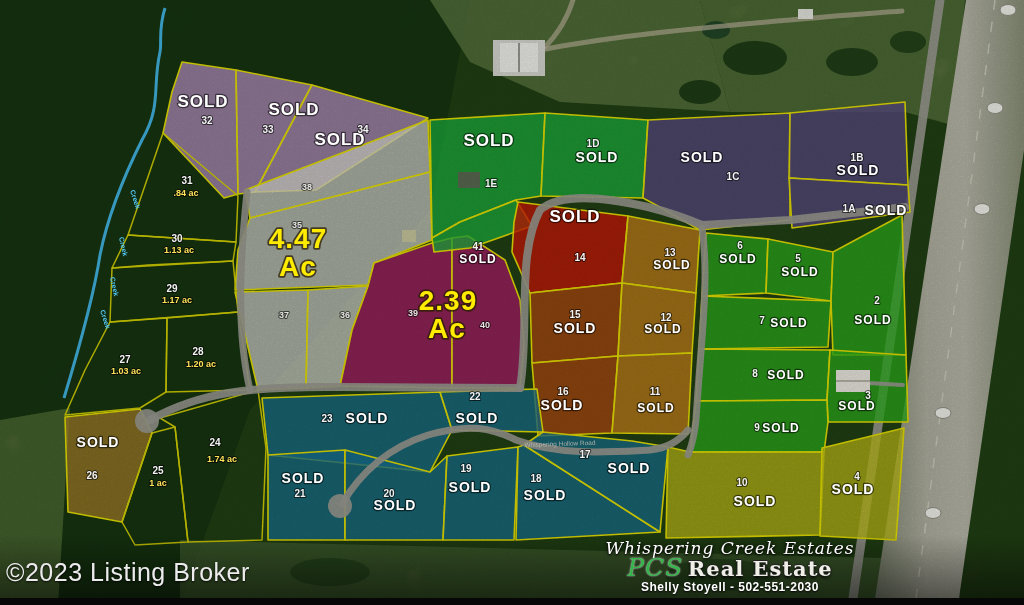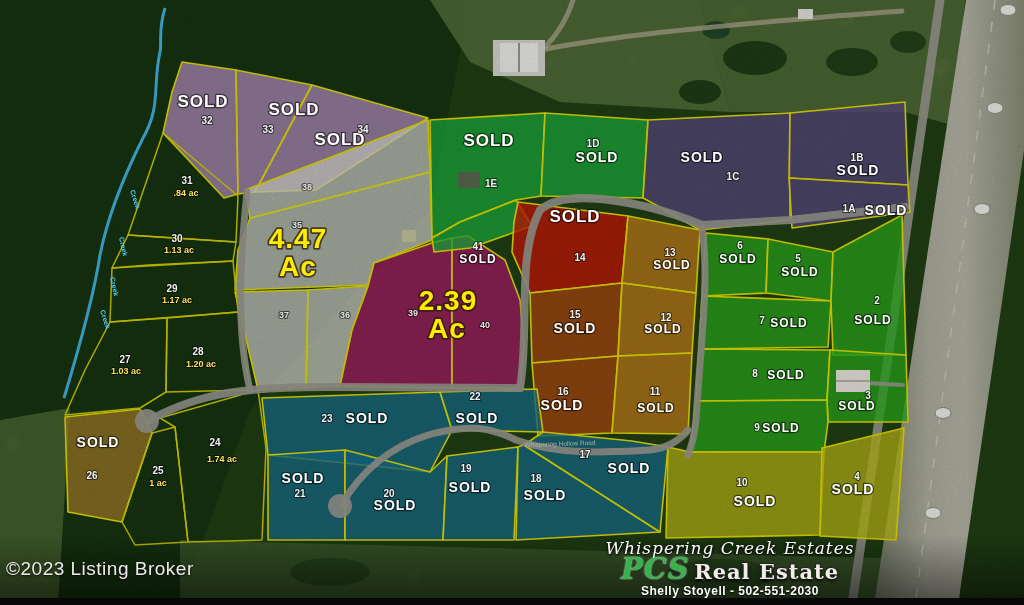--- a/index.html
+++ b/index.html
@@ -20,27 +20,27 @@
   .bigac{font-weight:bold;font-size:28px;fill:#ffec00;letter-spacing:1px;paint-order:stroke;
          stroke:rgba(40,30,0,.75);stroke-width:3.5px;stroke-linejoin:round;text-anchor:middle;}
   .creektext{font-weight:bold;font-size:7px;fill:#54c8f4;text-anchor:middle;}
   .roadtext{font-size:6.5px;fill:#dadcd2;text-anchor:middle;opacity:.9;}
   .lot{stroke:#e6e000;stroke-width:1.6;stroke-linejoin:round;}
   .lot-open{fill:none;stroke:#d8d400;stroke-width:1.5;stroke-linejoin:round;opacity:.95;}
   .road{fill:none;stroke:#9b9b93;stroke-linecap:round;opacity:.92;}
   .farmroad{fill:none;stroke:#b3ac93;stroke-linecap:round;opacity:.75;}
   .culdesac{fill:#9b9b93;opacity:.92;}
   
-  .copyright{position:absolute;left:6px;top:558px;color:#ececec;font-size:19px;
+  .copyright{position:absolute;left:6px;top:558px;color:#ececec;font-size:25px;
              text-shadow:0 1px 2px rgba(0,0,0,.8);letter-spacing:.5px;}
   .logo{position:absolute;left:556px;top:540px;width:348px;text-align:center;line-height:1.02;}
   .logo .estate{font-family:"DejaVu Serif",serif;font-style:italic;font-size:17px;color:#fff;
                 text-shadow:0 1px 2px #000,0 0 4px rgba(0,0,0,.8);letter-spacing:1px;}
   .logo .brokerline{margin-top:-2px;}
-  .logo .pcs{font-family:"DejaVu Serif",serif;font-style:italic;font-weight:bold;font-size:29px;
+  .logo .pcs{font-family:"DejaVu Serif",serif;font-style:italic;font-weight:normal;font-size:25px;
              color:#35b44a;text-shadow:0 0 2px #fff,0 1px 2px rgba(0,0,0,.7);letter-spacing:1px;}
   .logo .realestate{font-family:"DejaVu Serif",serif;font-weight:bold;font-size:21px;color:#efefe8;
              text-shadow:-1px 0 #222,1px 0 #222,0 -1px #222,0 2px 3px #000;letter-spacing:1px;}
   .logo .agent{font-size:12px;font-weight:bold;color:#fff;text-shadow:0 1px 2px #000;letter-spacing:.5px;}
   .blackbar{position:absolute;left:0;top:598px;width:1024px;height:7px;background:#070707;}
 </style>
 </head>
 <body>
 
 <div class="stage">

